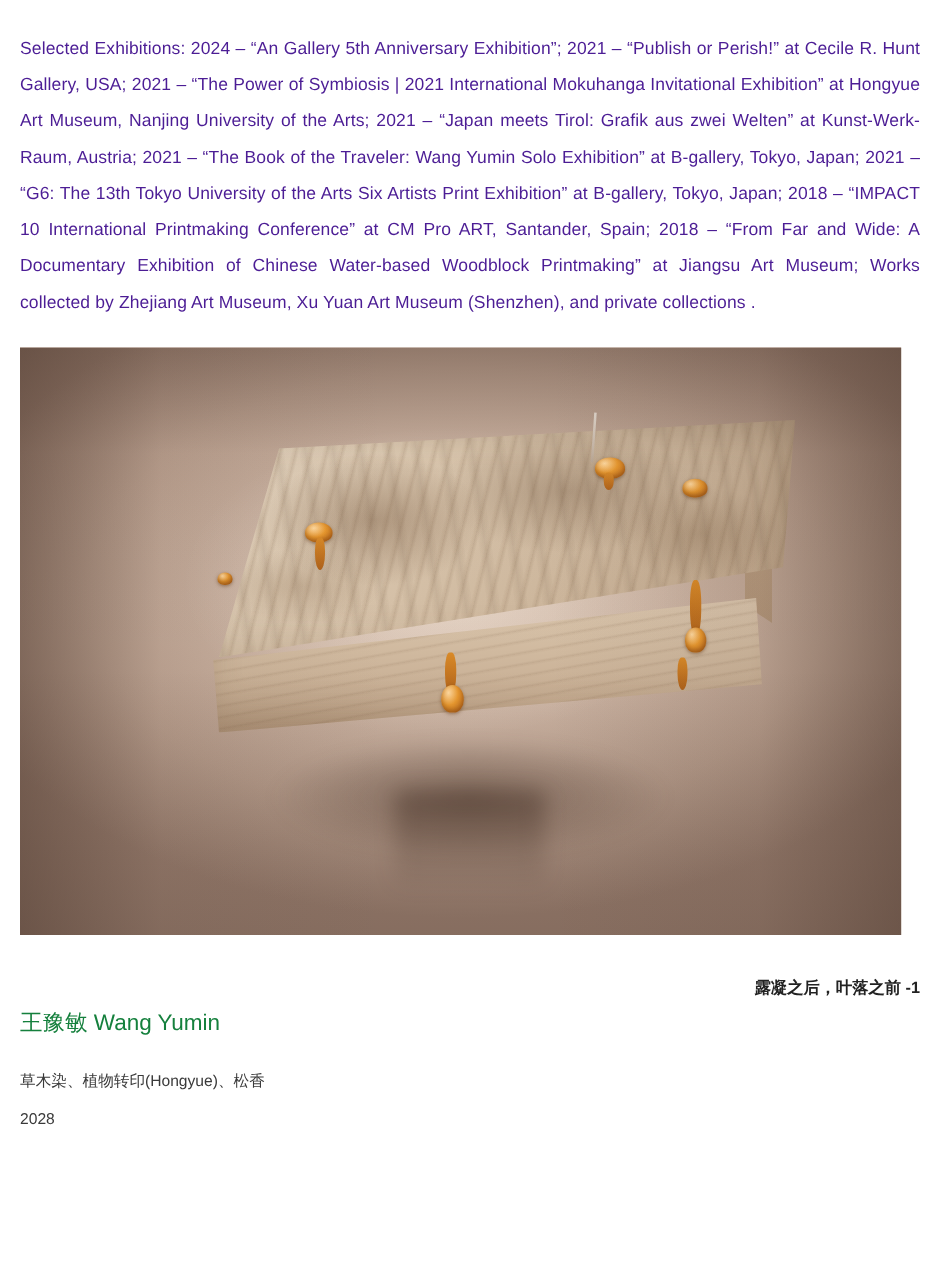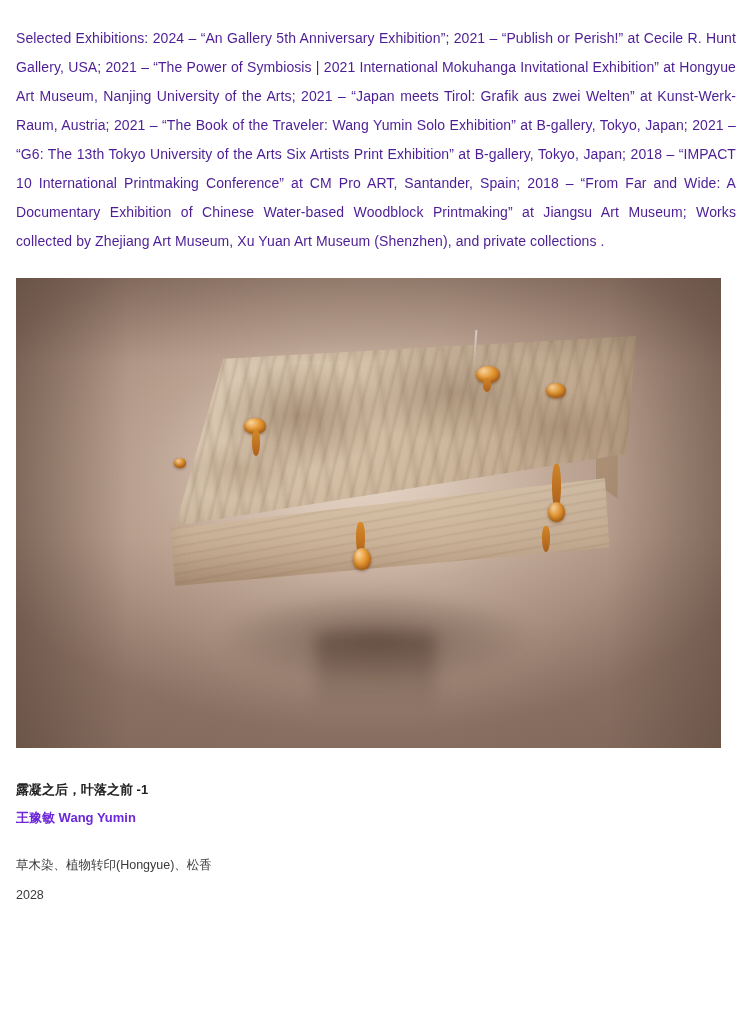--- a/index.html
+++ b/index.html
@@ -170,31 +170,32 @@
   }
   
   .caption {
     margin-top: 28px;
   }
   .title-zh {
     font-size: 13px;
     font-weight: bold;
     color: #222;
     line-height: 28px;
+    text-align: right;
   }
   .title-en {
     font-size: 13px;
     font-weight: bold;
     color: #222;
     line-height: 28px;
   }
   .artist {
-    font-size: 13px;
-    font-weight: bold;
-    color: #6d28d9;
+    font-size: 18px;
+    font-weight: normal;
+    color: #15803d;
     line-height: 28px;
   }
   .meta {
     margin-top: 18px;
   }
   .meta-line {
     font-size: 12.5px;
     color: #3a3a3a;
     line-height: 30px;
   }

